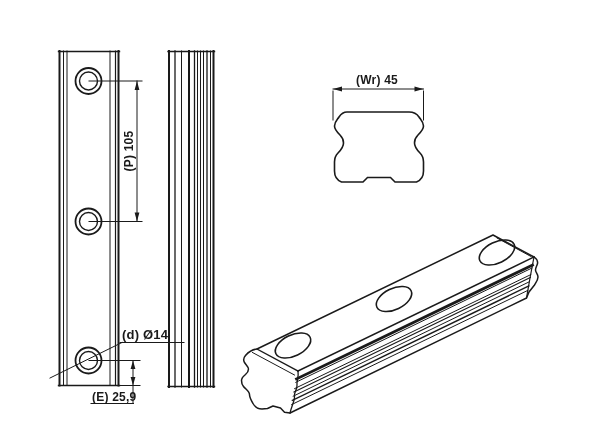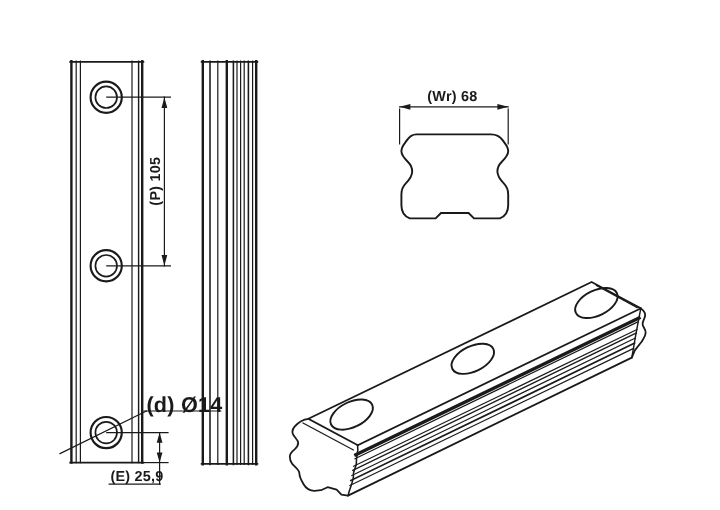--- a/index.html
+++ b/index.html
@@ -19,21 +19,21 @@
     line-height:1;
     white-space:nowrap;
     letter-spacing:0.2px;
   }
   .dim-label.rotated{
     transform:translate(-50%,-50%) rotate(-90deg);
   }
   .dim-label.centered{
     transform:translateX(-50%);
   }
-  .dim-label.large{font-size:18px;}
+  .dim-label.large{font-size:13px;}
 </style>
 </head>
 <body>
 
 <div class="canvas">
 
   <svg width="600" height="425" viewBox="0 0 600 425">
     <g stroke="#1a1a1a" fill="none" stroke-linecap="square">
 
       <g>
@@ -179,15 +179,15 @@
 
     </g>
   </svg>
 
   <div class="dim-label rotated" style="left:129px;top:151px;">(P) 105</div>
 
   <div class="dim-label large" style="left:122px;top:328px;">(d) Ø14</div>
 
   <div class="dim-label" style="left:92px;top:391px;">(E) 25,9</div>
 
-  <div class="dim-label centered" style="left:377px;top:74px;">(Wr) 68</div>
+  <div class="dim-label centered" style="left:377px;top:74px;">(Wr) 45</div>
 
 </div>
 
 </body></html>

